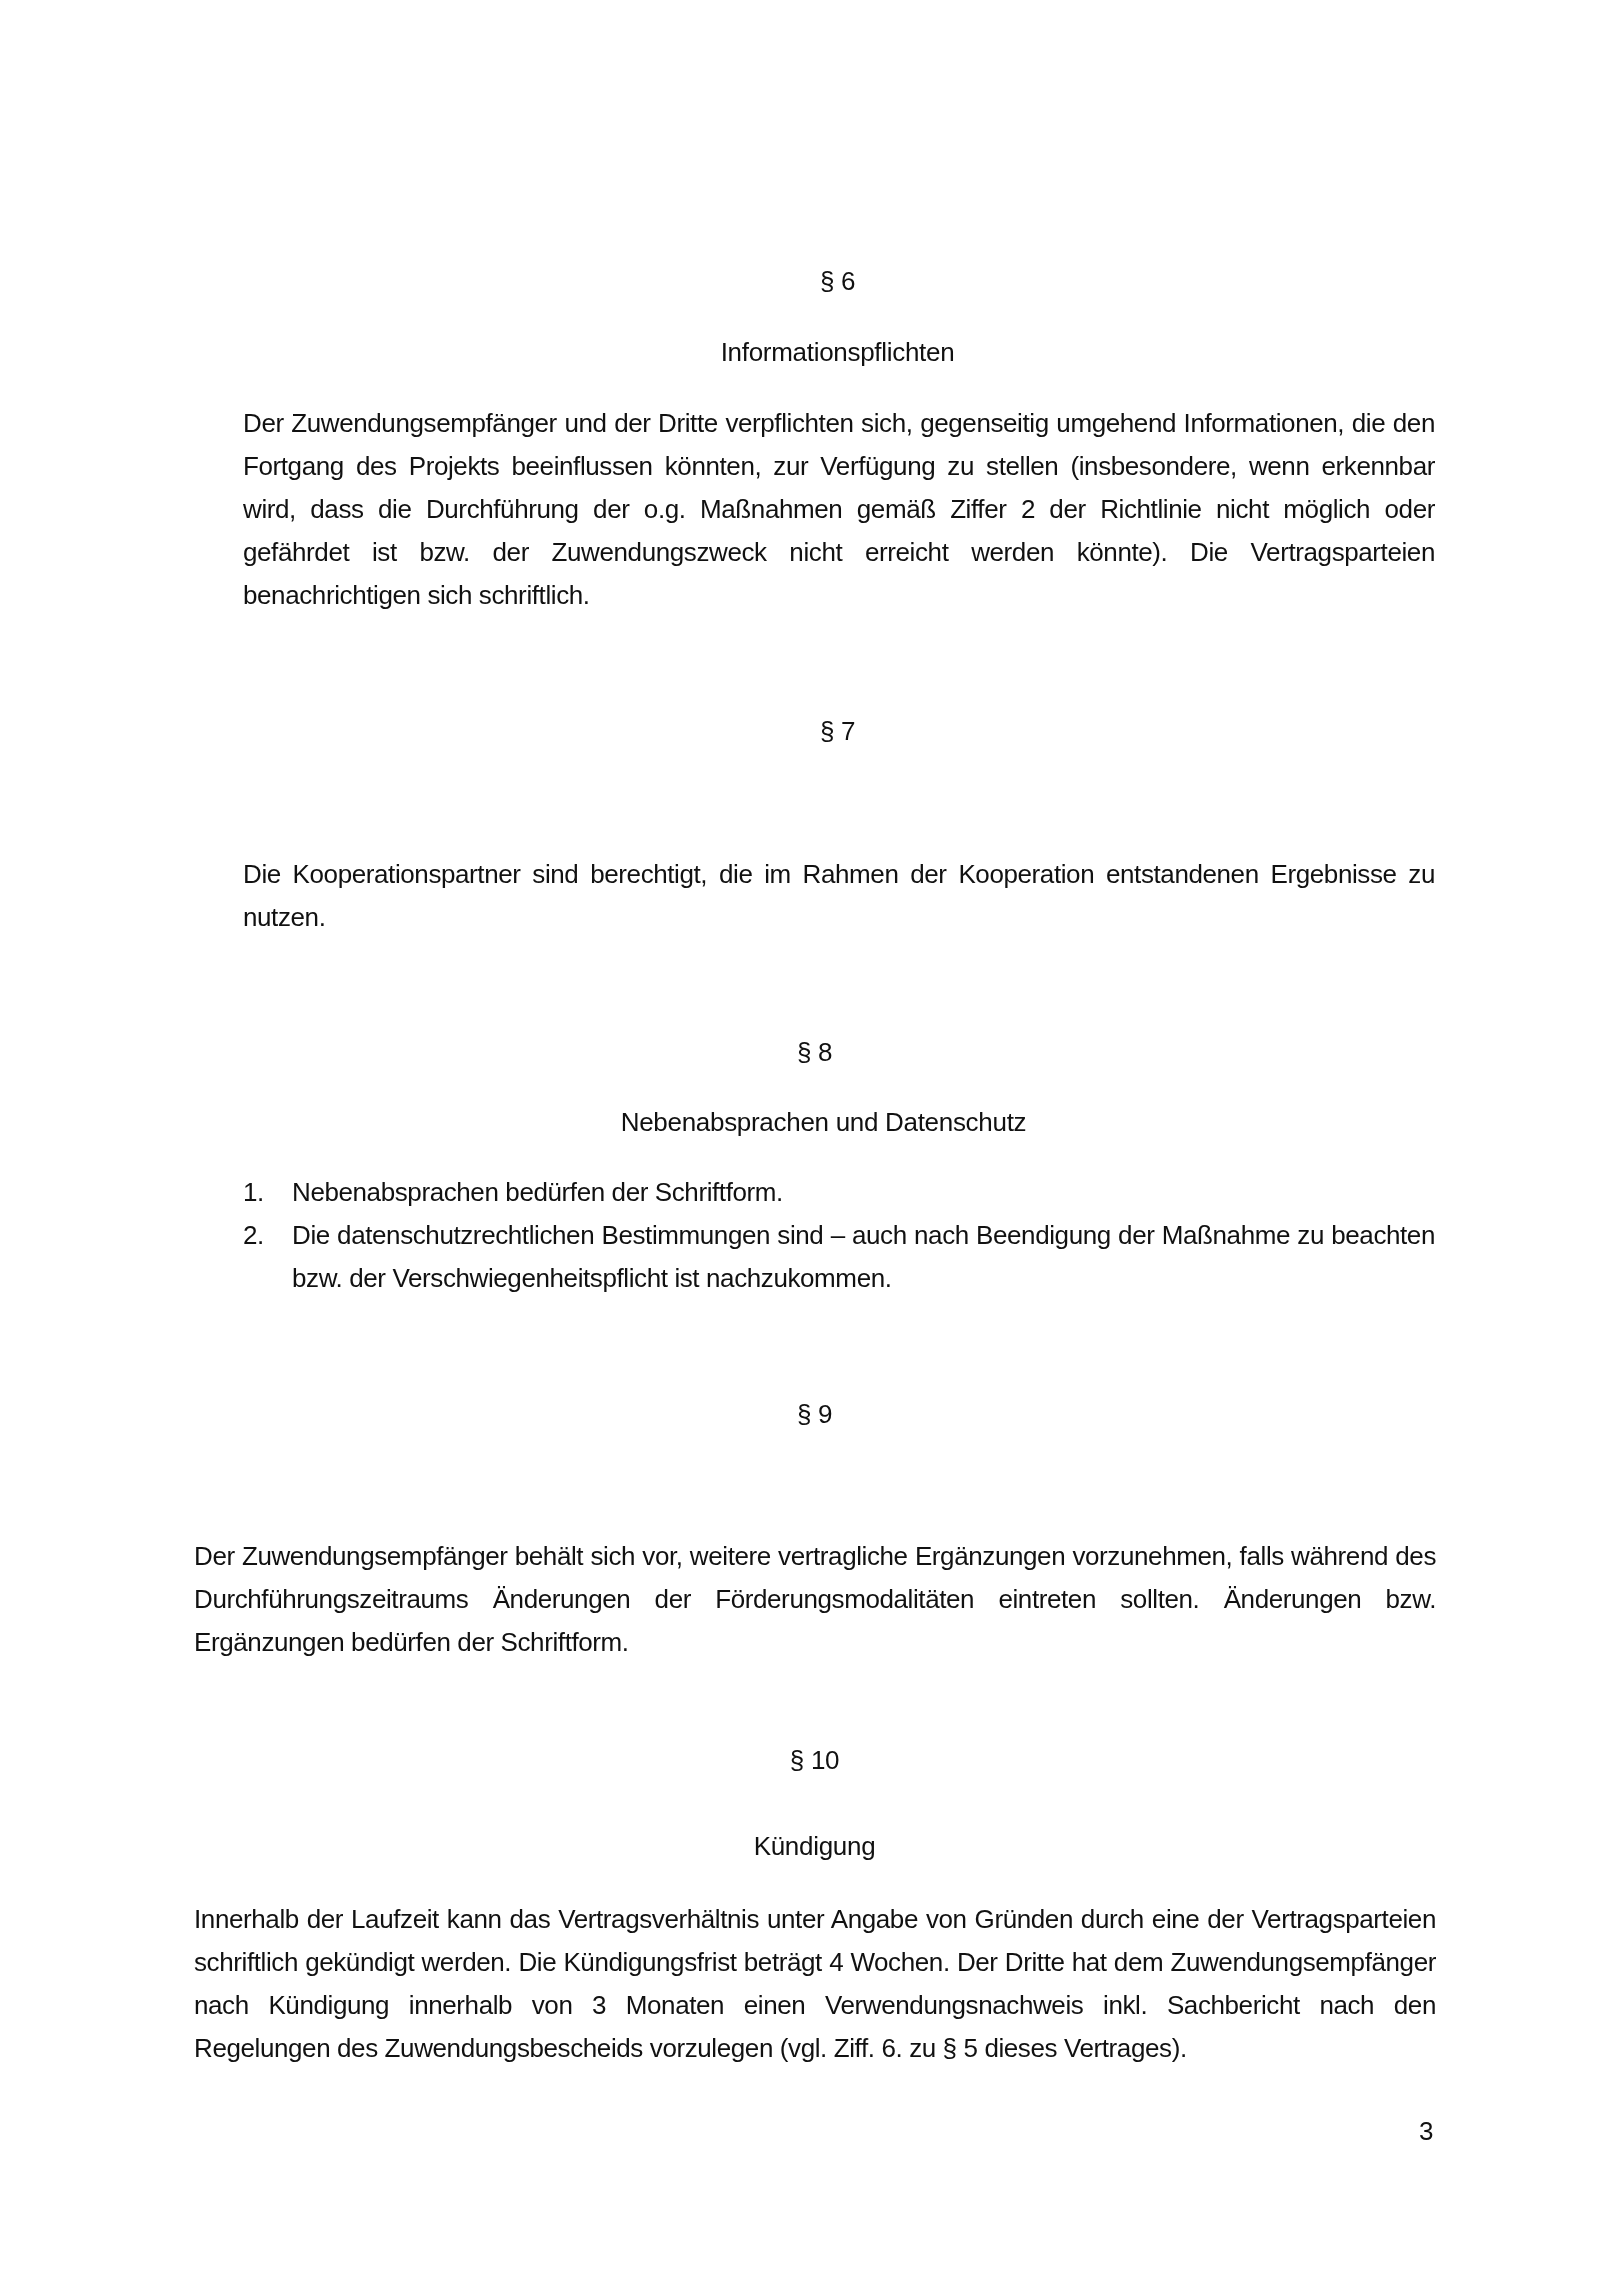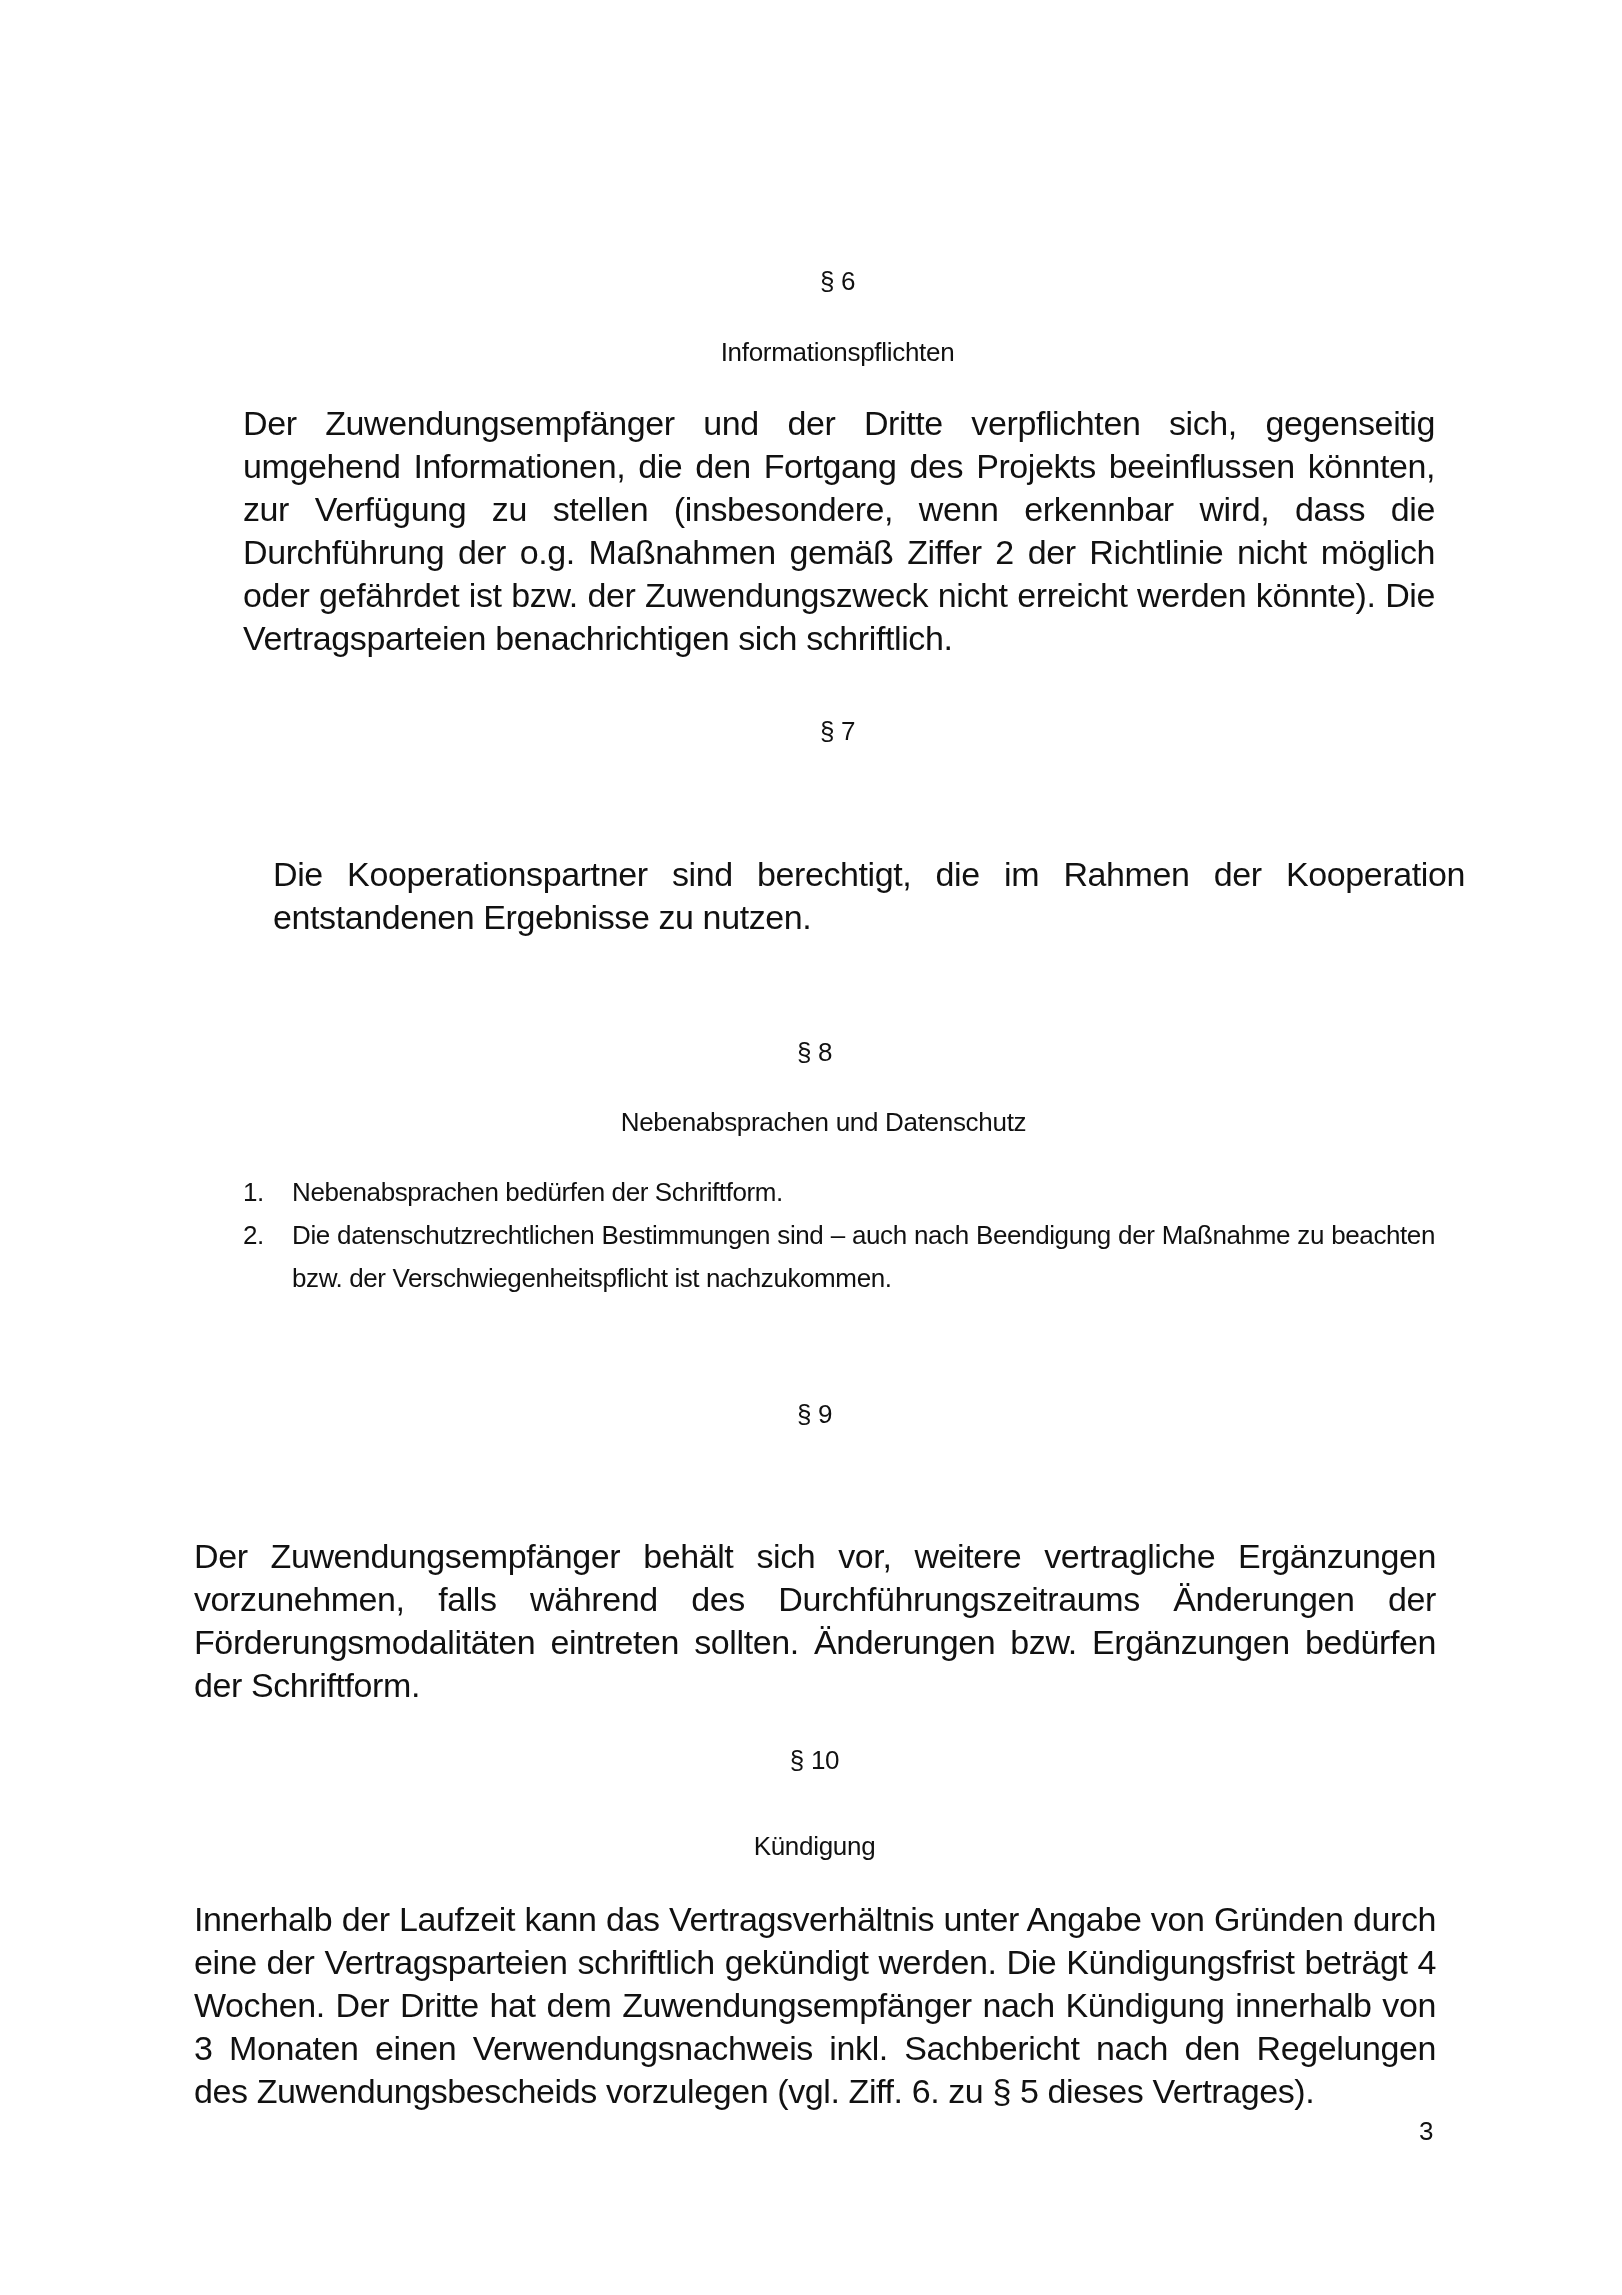--- a/index.html
+++ b/index.html
@@ -6,39 +6,39 @@
   body {
     width: 1623px; height: 2295px; position: relative; overflow: hidden;
     font-family: "Liberation Sans", sans-serif; color: #111111;
   }
   .page { position: absolute; left: 0; top: 0; width: 1623px; height: 2295px; }
   .sec-num, .sec-title {
     position: absolute; text-align: center; font-size: 26px; line-height: 33px;
     letter-spacing: -0.3px; white-space: nowrap;
   }
   .para {
-    position: absolute; font-size: 34px; line-height: 43px; text-align: justify;
+    position: absolute; font-size: 26px; line-height: 43px; text-align: justify;
     letter-spacing: -0.4px; hyphens: manual;
   }
   .list { position: absolute; margin: 0; padding: 0; list-style: none; font-size: 26px; line-height: 43px; letter-spacing: -0.4px; }
   .list li { position: relative; padding-left: 49px; text-align: justify; }
   .list li .num { position: absolute; left: 0; top: 0; }
   .page-number { position: absolute; left: 1419px; top: 2115px; font-size: 26px; line-height: 33px; }
 </style>
 </head>
 <body>
 
 <div class="page">
 
   <div class="sec-num" style="left:772px; top:265px; width:131px;">§ 6</div>
   <div class="sec-title" style="left:576px; top:336px; width:523px;">Informationspflichten</div>
   <div class="para" style="left:243px; top:402px; width:1192px;">Der Zuwendungsempfänger und der Dritte verpflichten sich, gegenseitig umgehend Informatio­nen, die den Fortgang des Projekts beeinflussen könnten, zur Verfügung zu stellen (insbesondere, wenn erkennbar wird, dass die Durchführung der o.g. Maßnahmen gemäß Ziffer 2 der Richtlinie nicht möglich oder gefährdet ist bzw. der Zuwendungszweck nicht erreicht werden könnte). Die Vertragsparteien benachrichtigen sich schriftlich.</div>
 
   <div class="sec-num" style="left:772px; top:715px; width:131px;">§ 7</div>
-  <div class="para" style="left:243px; top:853px; width:1192px;margin-left:30px;">Die Kooperationspartner sind berechtigt, die im Rahmen der Kooperation entstandenen Ergebnis­se zu nutzen.</div>
+  <div class="para" style="left:243px; top:853px; width:1192px;">Die Kooperationspartner sind berechtigt, die im Rahmen der Kooperation entstandenen Ergebnis­se zu nutzen.</div>
 
   <div class="sec-num" style="left:749px; top:1036px; width:131px;">§ 8</div>
   <div class="sec-title" style="left:562px; top:1106px; width:523px;">Nebenabsprachen und Datenschutz</div>
   <ul class="list" style="left:243px; top:1171px; width:1192px;">
     <li>
       <span class="num">1.</span>
       <span>Nebenabsprachen bedürfen der Schriftform.</span>
     </li>
     <li>
       <span class="num">2.</span>

